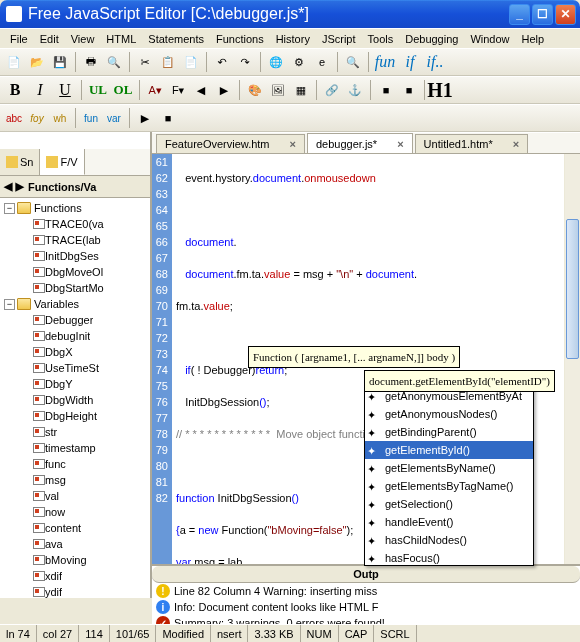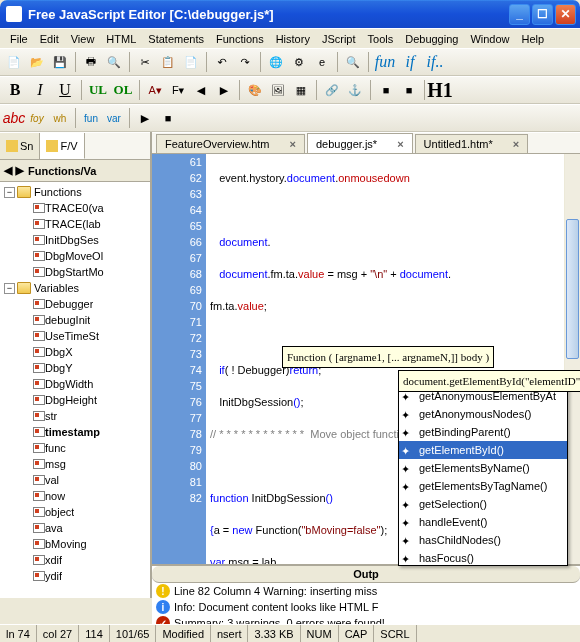--- a/index.html
+++ b/index.html
@@ -1,51 +1,51 @@
 <!DOCTYPE html>
 <html><head>
 <meta charset="utf-8">
 <style>
 * { margin: 0; padding: 0; box-sizing: border-box; font-family: Tahoma, sans-serif; font-size: 11px; }
 body { width: 580px; height: 642px; background: #ece9d8; overflow: hidden; }
 .titlebar { height: 28px; background: linear-gradient(to bottom, #3a8bf0 0%, #2a6de0 5%, #1650d8 50%, #1448c8 100%); display: flex; align-items: center; padding: 0 2px; border-radius: 7px 7px 0 0; }
 .titlebar-icon { width: 16px; height: 16px; background: #fff; margin: 0 4px; border-radius: 2px; }
-.titlebar-text { color: #fff; font-weight: bold; font-size: 13px; flex: 1; padding-left: 2px; }
+.titlebar-text { color: #fff; font-weight: normal; font-size: 16px; flex: 1; padding-left: 2px; }
 .titlebar-btns { display: flex; gap: 2px; margin-right: 2px; }
 .titlebar-btn { width: 21px; height: 21px; border-radius: 3px; display: flex; align-items: center; justify-content: center; color: #fff; font-weight: bold; font-size: 12px; border: 1px solid #3a8bf0; }
 .tb-min, .tb-max { background: linear-gradient(to bottom, #5ca5f0, #2a6de0); }
 .tb-close { background: linear-gradient(to bottom, #f08050, #d04020); }
 .menubar { height: 20px; background: #ece9d8; display: flex; align-items: center; padding: 0 4px; border-top: 1px solid #fff; }
 .menu-item { padding: 2px 6px; cursor: default; }
 .toolbar { height: 28px; background: linear-gradient(to bottom, #f8f7f2, #e8e5d8); border-top: 1px solid #fff; border-bottom: 1px solid #cac7b8; display: flex; align-items: center; padding: 0 4px; gap: 3px; overflow: hidden; }
 .tb-icon { width: 20px; height: 20px; display: flex; align-items: center; justify-content: center; flex-shrink: 0; border: 1px solid transparent; }
 .tb-sep { width: 1px; height: 20px; background: #aca899; margin: 0 2px; flex-shrink: 0; }
 .fmt-btn { font-family: 'Times New Roman'; font-size: 16px; width: 22px; text-align: center; }
 .main { display: flex; height: 466px; }
 .sidebar { width: 152px; border-right: 2px solid #aca899; display: flex; flex-direction: column; background: #fff; }
-.side-tabs { height: 28px; background: #f7f6f0; border-bottom: 1px solid #aca899; display: flex; overflow: hidden; border-top: 1px solid #fff; }
+.side-tabs { height: 28px; background: #f7f6f0; border-bottom: 1px solid #aca899; display: flex; overflow: hidden; border-top: 1px solid #fff; margin-top: 16px; }
 .side-tab { padding: 3px 6px; border-right: 1px solid #aca899; display: flex; align-items: center; gap: 2px; background: #ece9d8; }
 .side-tab.active { background: #fff; border-bottom: 1px solid #fff; }
 .side-header { height: 22px; background: #ece9d8; border-bottom: 1px solid #aca899; display: flex; align-items: center; padding: 0 4px; font-weight: bold; }
 .tree { flex: 1; overflow: auto; background: #fff; padding: 2px; }
 .tree-node { display: flex; align-items: center; height: 16px; padding-left: 2px; }
 .tree-exp { width: 11px; height: 11px; border: 1px solid #919191; background: #fff; display: flex; align-items: center; justify-content: center; margin-right: 2px; font-size: 9px; line-height: 1; cursor: pointer; }
 .tree-spacer { width: 15px; }
 .tree-icon { width: 14px; height: 12px; margin-right: 3px; flex-shrink: 0; }
 .folder-icon { background: linear-gradient(to bottom, #fce8a0, #f0c850); border: 1px solid #c09020; border-radius: 1px 1px 0 0; }
 .leaf-icon { width: 12px; height: 10px; border: 1px solid #808080; background: #fff; position: relative; }
 .leaf-icon::after { content: ""; position: absolute; width: 4px; height: 4px; background: #d04020; top: 1px; left: 1px; }
 .tree-label { white-space: nowrap; overflow: hidden; }
 .editor { flex: 1; display: flex; flex-direction: column; background: #fff; }
 .ed-tabs { height: 22px; background: #f7f6f0; border-bottom: 1px solid #aca899; display: flex; align-items: flex-end; padding-left: 4px; overflow: hidden; border-top: 1px solid #fff; }
 .ed-tab { padding: 3px 8px; border: 1px solid #aca899; border-bottom: none; background: #ece9d8; margin-right: 2px; display: flex; align-items: flex-start; gap: 20px; }
 .ed-tab.active { background: #fff; padding-top: 4px; }
 .tab-close { color: #666; font-weight: bold; cursor: pointer; }
 .code-area { flex: 1; display: flex; font-family: 'Courier New', monospace; font-size: 13px; overflow: hidden; position: relative; }
-.gutter { width: 54px; background: #6898d8; color: #fff; text-align: right; padding-right: 4px; line-height: 16px; }
+.gutter { width: 20px; background: #6898d8; color: #fff; text-align: right; padding-right: 4px; line-height: 16px; }
 .gutter div { height: 16px; }
 .code { flex: 1; line-height: 16px; padding-left: 4px; white-space: pre; overflow: hidden; position: relative; }
 .code-line { height: 16px; }
 .kw-blue { color: #0000ff; }
 .kw-red { color: #800000; }
 .kw-maroon { color: #c00000; }
 .kw-gray { color: #808080; }
 .highlight-box { background: #c0d8f0; border: 1px solid #6080a0; }
 .tooltip { position: absolute; background: #ffffe1; border: 1px solid #000; padding: 2px 4px; font-family: Tahoma; font-size: 11px; z-index: 20; }
 .autocomplete { position: absolute; background: #fff; border: 1px solid #000; width: 170px; z-index: 10; box-shadow: 2px 2px 3px rgba(0,0,0,0.3); max-height: 180px; overflow-y: scroll; }
@@ -135,21 +135,21 @@
   <div class="tb-icon">🔗</div>
   <div class="tb-icon">⚓</div>
   <div class="tb-sep"></div>
   <div class="tb-icon">■</div>
   <div class="tb-icon">■</div>
   <div class="tb-sep"></div>
   <div class="tb-icon" style="font-family:'Times New Roman';font-size:20px;font-weight:bold">H1</div>
 </div>
 
 <div class="toolbar">
-  <div class="tb-icon" style="color:#c00000;font-style:italic;font-size:14px">abc</div>
+  <div class="tb-icon" style="color:#c00000;font-size:10px">abc</div>
   <div class="tb-icon" style="color:#b08000;font-style:italic;font-size:10px">foy</div>
   <div class="tb-icon" style="color:#b08000;font-size:10px">wh</div>
   <div class="tb-sep"></div>
   <div class="tb-icon" style="color:#0070c0;font-size:10px">fun</div>
   <div class="tb-icon" style="color:#0070c0;font-size:10px">var</div>
   <div class="tb-sep"></div>
   <div class="tb-icon">▶</div>
   <div class="tb-icon">■</div>
 </div>
 
@@ -205,48 +205,48 @@
           <span class="tree-label">Debugger</span>
         </div>
         <div class="tree-node" style="padding-left: 16px;">
           <div class="tree-spacer"></div>
           <div class="leaf-icon"></div>
           <span class="tree-label">debugInit</span>
         </div>
         <div class="tree-node" style="padding-left: 16px;">
           <div class="tree-spacer"></div>
           <div class="leaf-icon"></div>
+          <span class="tree-label">DbgX</span>
+        </div>
+        <div class="tree-node" style="padding-left: 16px;">
+          <div class="tree-spacer"></div>
+          <div class="leaf-icon"></div>
           <span class="tree-label">UseTimeSt</span>
         </div>
         <div class="tree-node" style="padding-left: 16px;">
           <div class="tree-spacer"></div>
           <div class="leaf-icon"></div>
-          <span class="tree-label">DbgX</span>
-        </div>
-        <div class="tree-node" style="padding-left: 16px;">
-          <div class="tree-spacer"></div>
-          <div class="leaf-icon"></div>
           <span class="tree-label">DbgY</span>
         </div>
         <div class="tree-node" style="padding-left: 16px;">
           <div class="tree-spacer"></div>
           <div class="leaf-icon"></div>
           <span class="tree-label">DbgWidth</span>
         </div>
         <div class="tree-node" style="padding-left: 16px;">
           <div class="tree-spacer"></div>
           <div class="leaf-icon"></div>
           <span class="tree-label">DbgHeight</span>
         </div>
         <div class="tree-node" style="padding-left: 16px;">
           <div class="tree-spacer"></div>
           <div class="leaf-icon"></div>
           <span class="tree-label">str</span>
         </div>
-        <div class="tree-node" style="padding-left: 16px; font-weight: bold;">
+        <div class="tree-node" style="padding-left: 16px;">
           <div class="tree-spacer"></div>
           <div class="leaf-icon"></div>
           <span class="tree-label">timestamp</span>
         </div>
         <div class="tree-node" style="padding-left: 16px;">
           <div class="tree-spacer"></div>
           <div class="leaf-icon"></div>
           <span class="tree-label">func</span>
         </div>
         <div class="tree-node" style="padding-left: 16px;">
@@ -260,21 +260,21 @@
           <span class="tree-label">val</span>
         </div>
         <div class="tree-node" style="padding-left: 16px;">
           <div class="tree-spacer"></div>
           <div class="leaf-icon"></div>
           <span class="tree-label">now</span>
         </div>
         <div class="tree-node" style="padding-left: 16px;">
           <div class="tree-spacer"></div>
           <div class="leaf-icon"></div>
-          <span class="tree-label">object</span>
+          <span class="tree-label">content</span>
         </div>
         <div class="tree-node" style="padding-left: 16px;">
           <div class="tree-spacer"></div>
           <div class="leaf-icon"></div>
           <span class="tree-label">ava</span>
         </div>
         <div class="tree-node" style="padding-left: 16px;">
           <div class="tree-spacer"></div>
           <div class="leaf-icon"></div>
           <span class="tree-label">bMoving</span>

